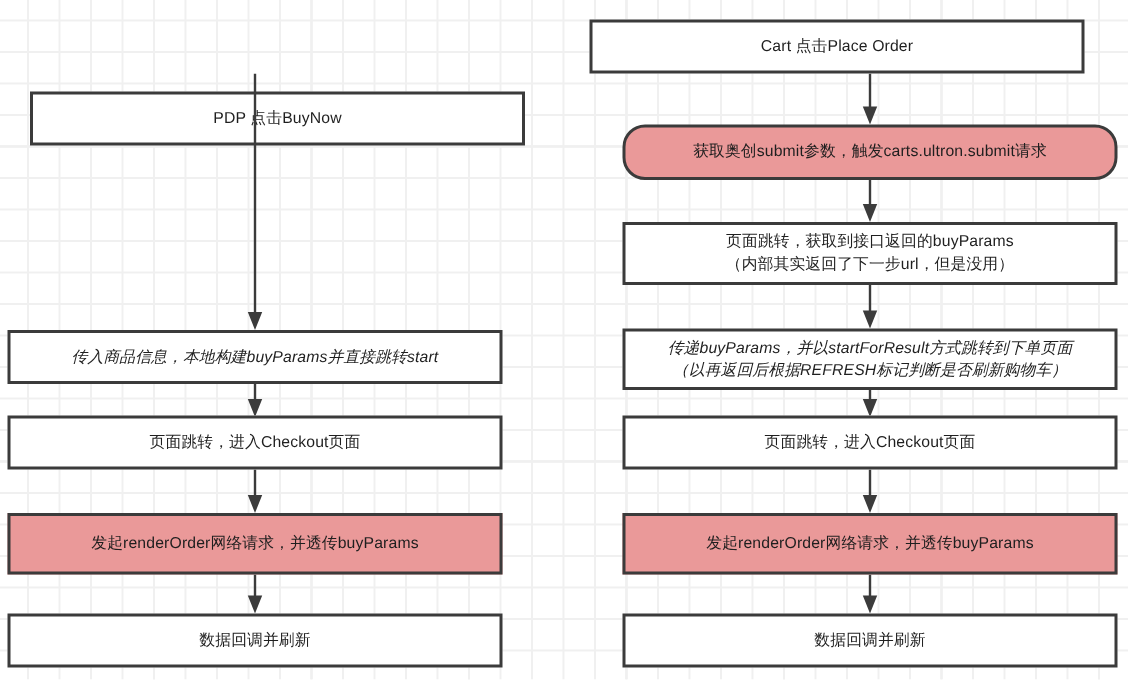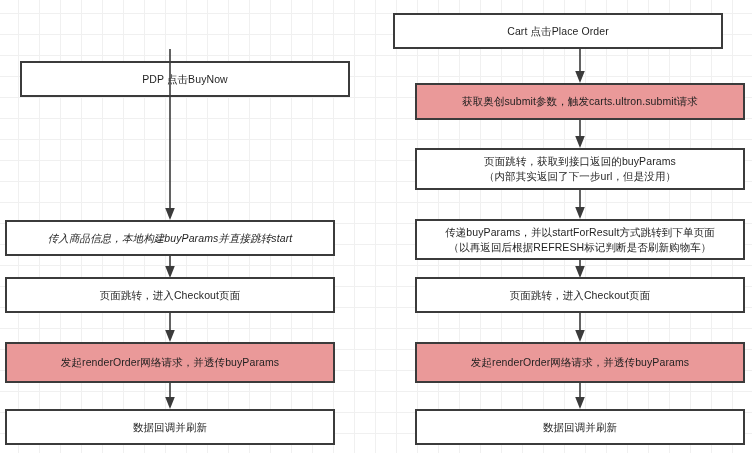--- a/index.html
+++ b/index.html
@@ -99,40 +99,40 @@
 
   <div class="node" style="left:393px; top:13px;  width:330px; height:36px;">Cart 点击Place Order</div>
 
   <div class="edge" style="left:572px; top:49px; width:16px; height:34px;">
     <svg width="16" height="34" viewBox="0 0 16 34">
       <line x1="8" y1="0" x2="8" y2="25" stroke="#3b3b3b" stroke-width="1.6"></line>
       <polygon points="8,34 3.2,22 12.8,22" fill="#3b3b3b"></polygon>
     </svg>
   </div>
 
-  <div class="node highlight" style="left:415px; top:83px; width:330px; height:37px;">获取奥创submit参数，触发carts.ultron.submit请求</div>
+  <div class="node highlight" style="left:415px; top:83px; width:330px; height:37px;border-radius:15px;">获取奥创submit参数，触发carts.ultron.submit请求</div>
 
   <div class="edge" style="left:572px; top:120px; width:16px; height:28px;">
     <svg width="16" height="28" viewBox="0 0 16 28">
       <line x1="8" y1="0" x2="8" y2="19" stroke="#3b3b3b" stroke-width="1.6"></line>
       <polygon points="8,28 3.2,16 12.8,16" fill="#3b3b3b"></polygon>
     </svg>
   </div>
 
   <div class="node" style="left:415px; top:148px; width:330px; height:42px;">页面跳转，获取到接口返回的buyParams
 （内部其实返回了下一步url，但是没用）</div>
 
   <div class="edge" style="left:572px; top:190px; width:16px; height:29px;">
     <svg width="16" height="29" viewBox="0 0 16 29">
       <line x1="8" y1="0" x2="8" y2="20" stroke="#3b3b3b" stroke-width="1.6"></line>
       <polygon points="8,29 3.2,17 12.8,17" fill="#3b3b3b"></polygon>
     </svg>
   </div>
 
-  <div class="node" style="left:415px; top:219px; width:330px; height:41px;">传递buyParams，并以startForResult方式跳转到下单页面
+  <div class="node" style="left:415px; top:219px; width:330px; height:41px;font-style:italic;">传递buyParams，并以startForResult方式跳转到下单页面
 （以再返回后根据REFRESH标记判断是否刷新购物车）</div>
 
   <div class="edge" style="left:572px; top:260px; width:16px; height:18px;">
     <svg width="16" height="18" viewBox="0 0 16 18">
       <line x1="8" y1="0" x2="8" y2="9" stroke="#3b3b3b" stroke-width="1.6"></line>
       <polygon points="8,18 3.2,6 12.8,6" fill="#3b3b3b"></polygon>
     </svg>
   </div>
 
   <div class="node" style="left:415px; top:277px; width:330px; height:36px;">页面跳转，进入Checkout页面</div>

